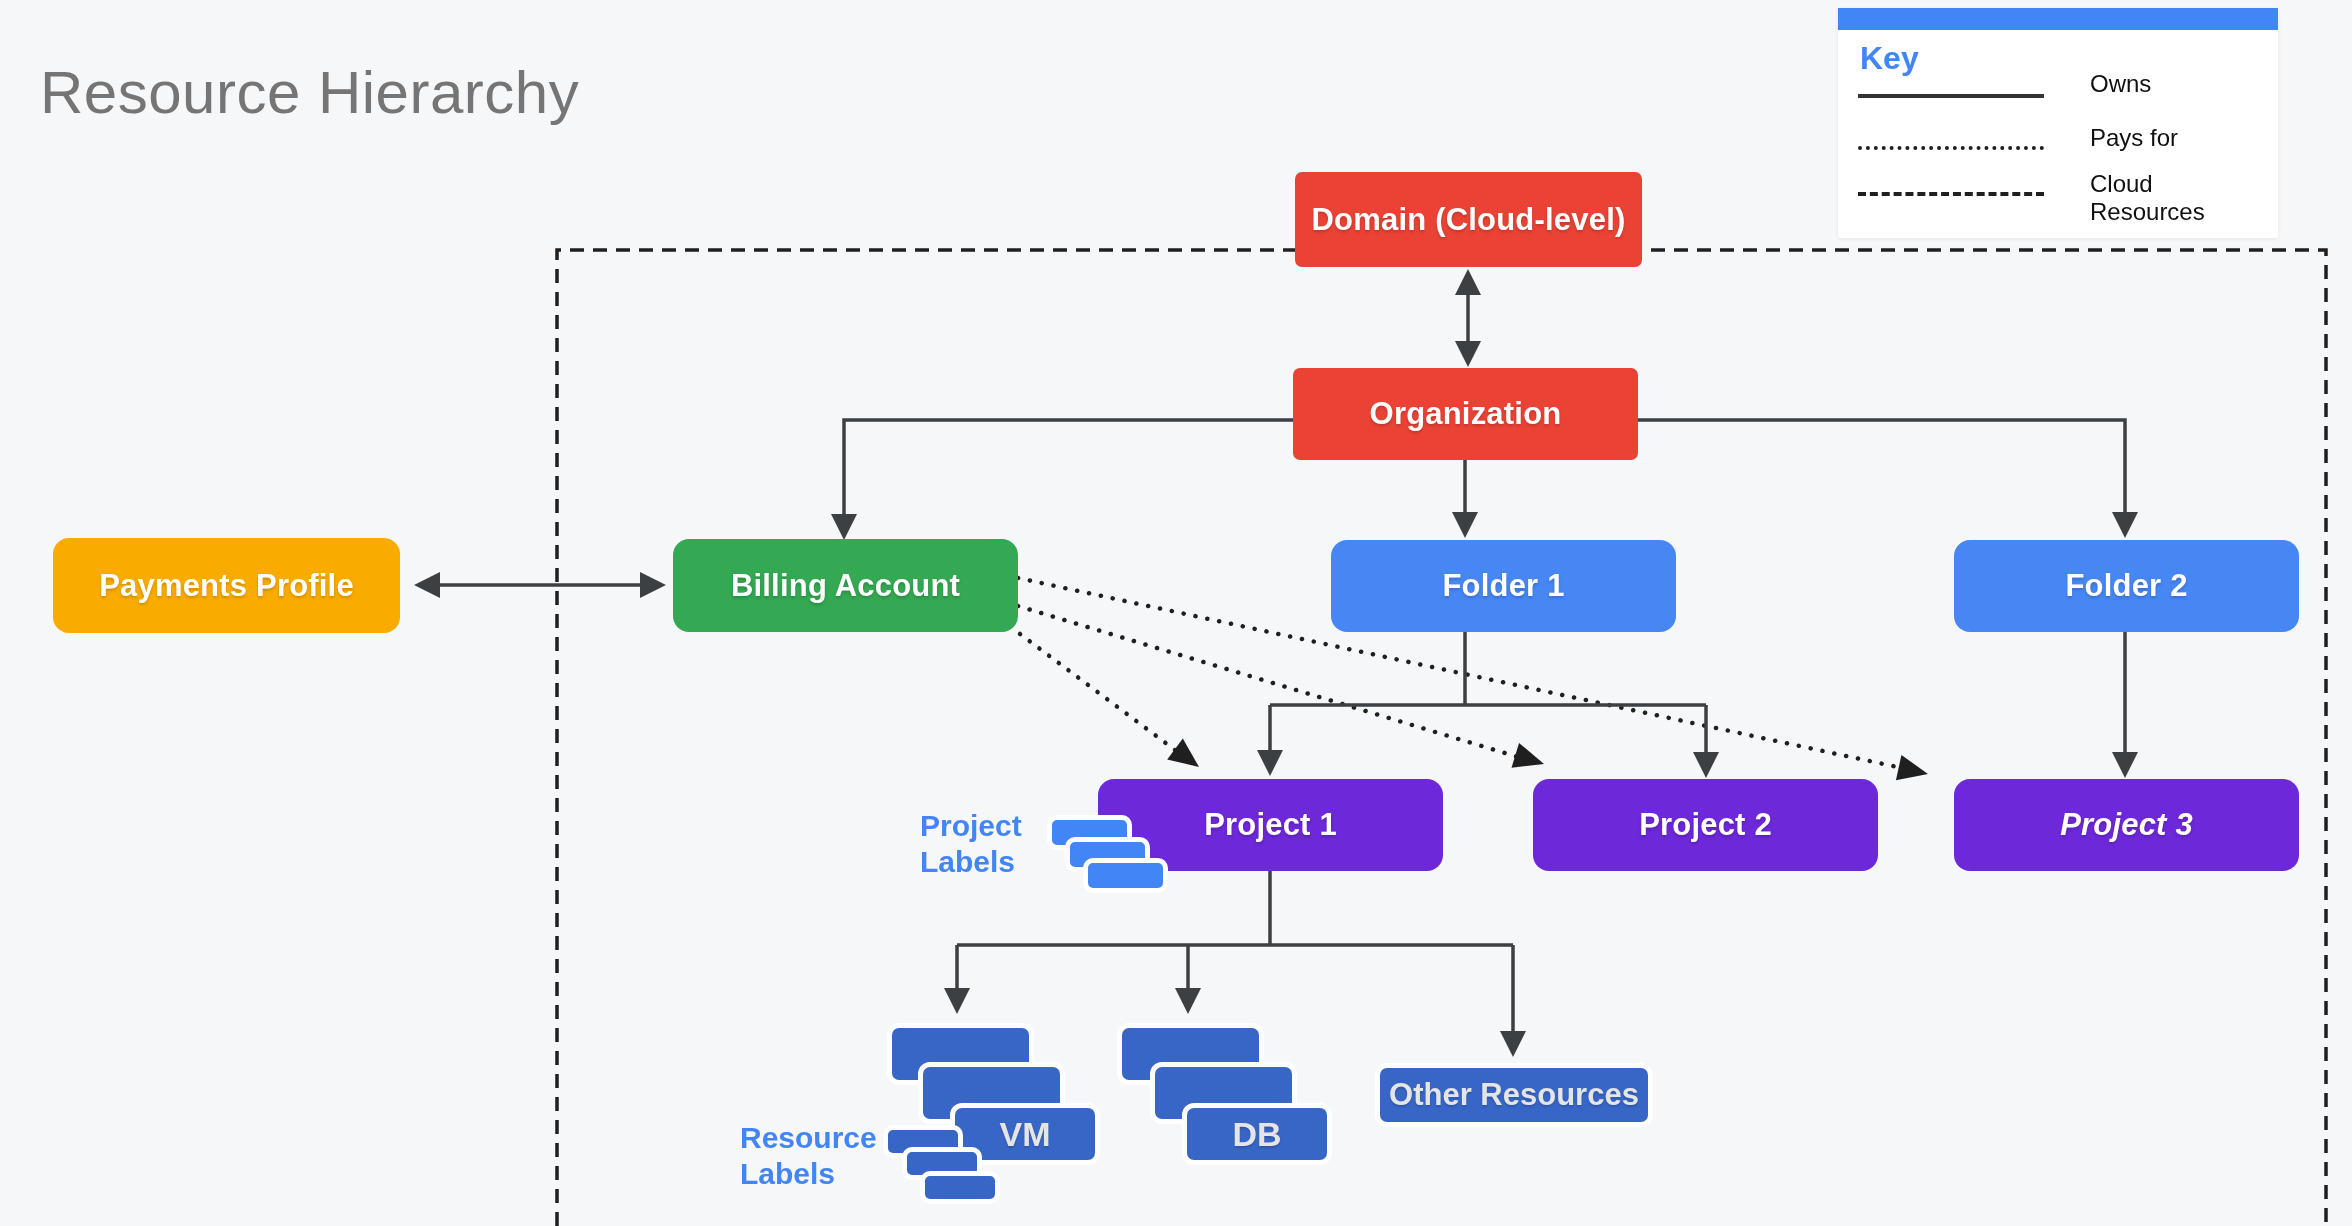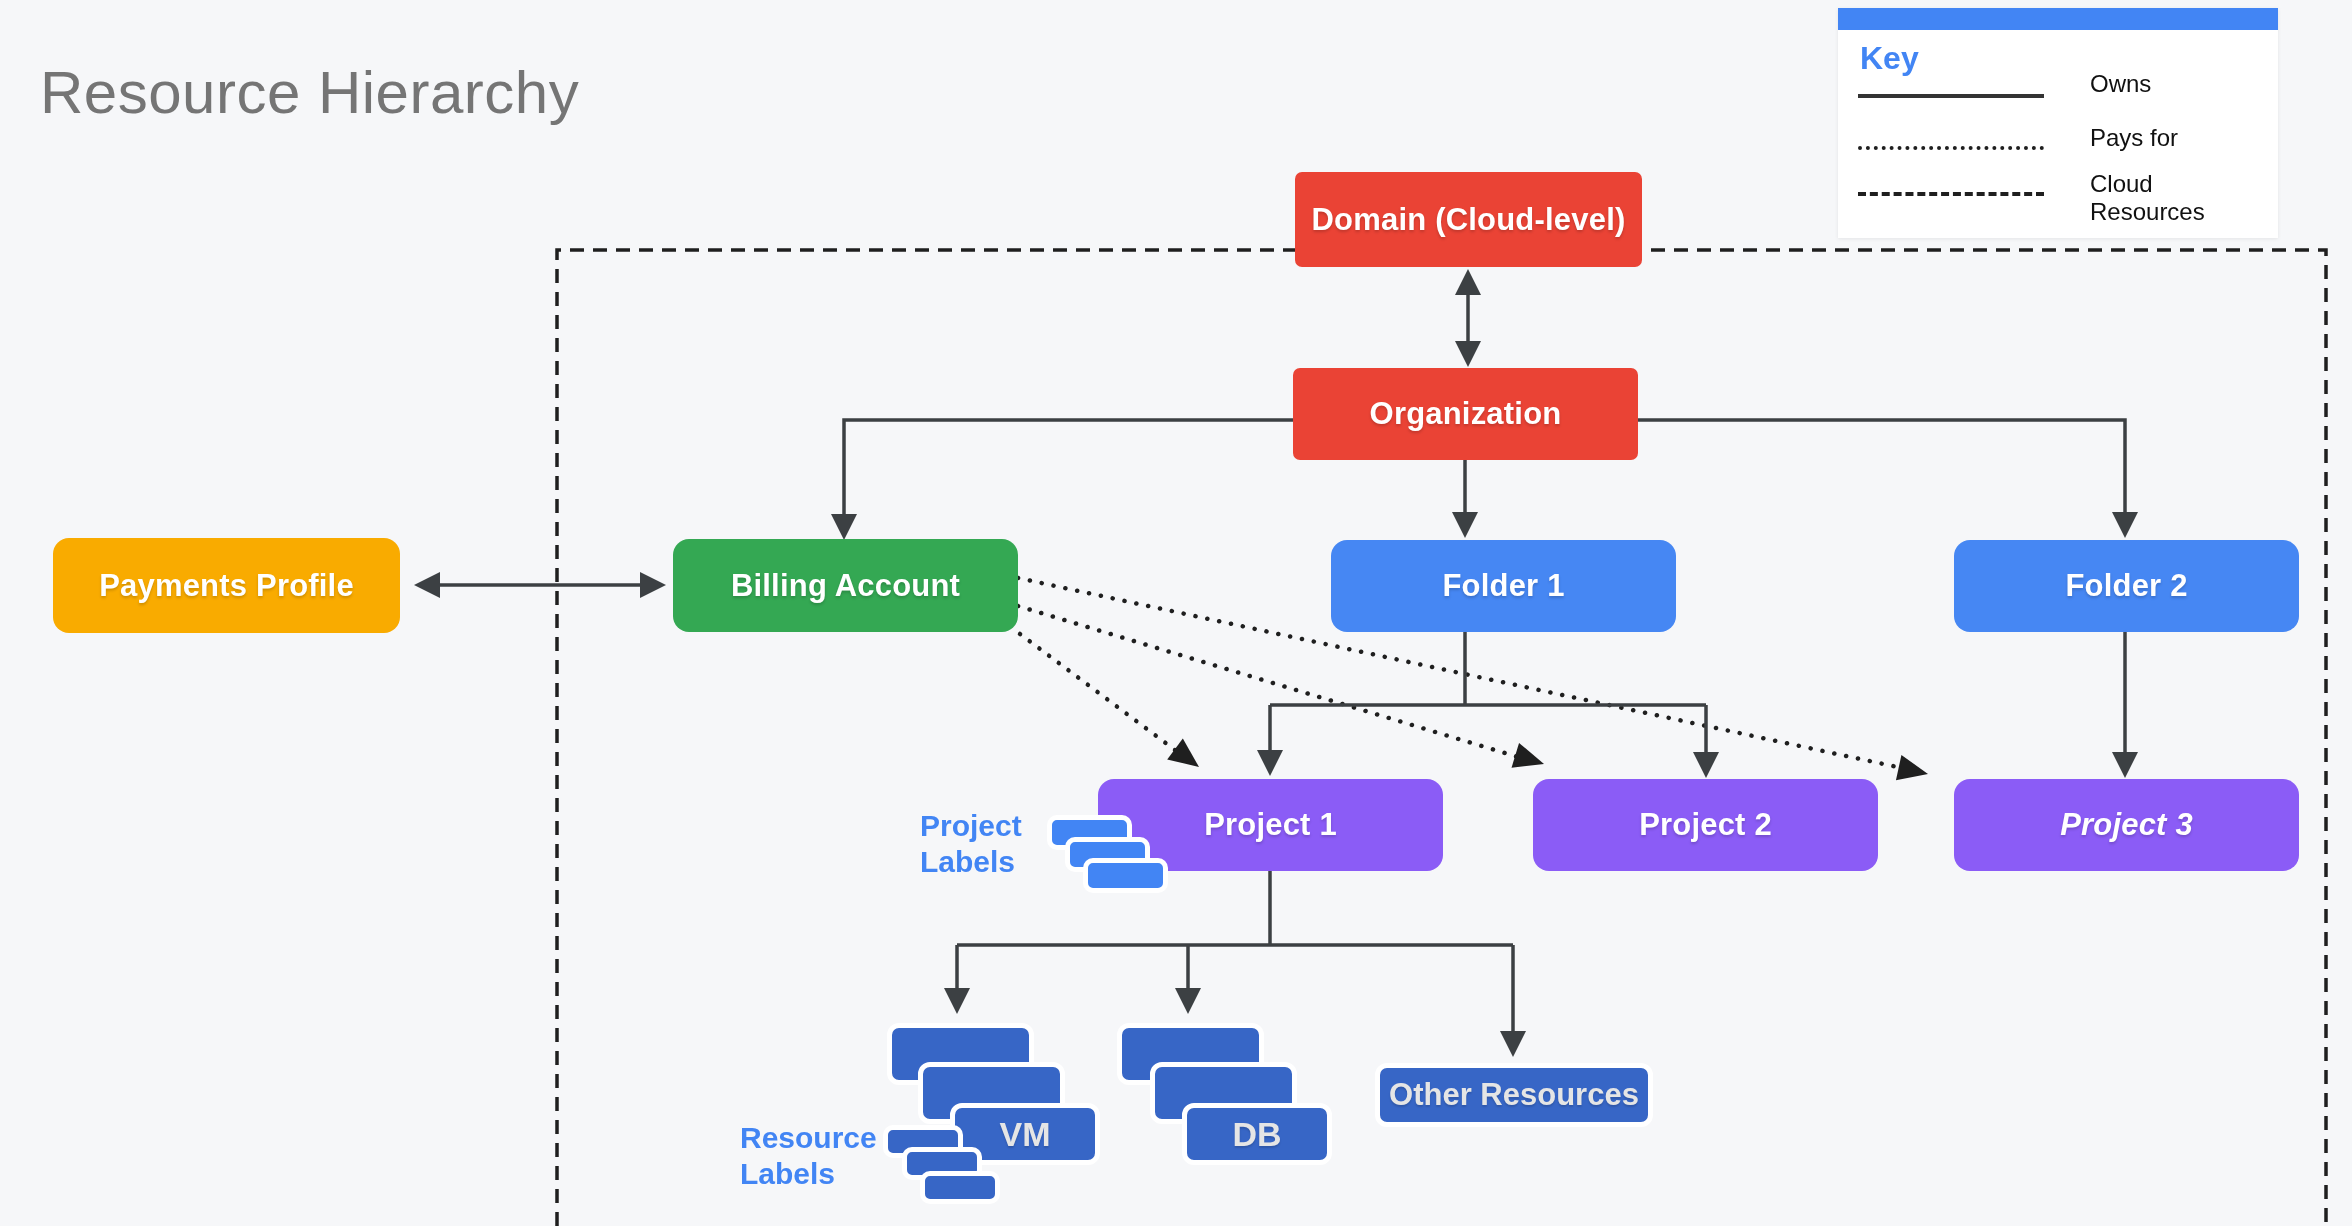--- a/index.html
+++ b/index.html
@@ -8,21 +8,21 @@
 
   #connectors{position:absolute;left:0;top:0;z-index:1;}
 
   .node{position:absolute;z-index:2;display:flex;align-items:center;justify-content:center;
         border-radius:16px;color:#ffffff;font-weight:700;font-size:31px;
         text-shadow:0 2px 3px rgba(0,0,0,0.18);letter-spacing:0.2px;}
   .red{background:#ea4335;border-radius:7px;}
   .amber{background:#f9ab00;}
   .green{background:#34a853;}
   .folder-blue{background:#4687f3;}
-  .project-blue{background:#8b5cf6;}
+  .project-blue{background:#6d28d9;}
 
   .title{position:absolute;left:40px;top:58px;z-index:2;font-size:60px;color:#757575;letter-spacing:0.5px;}
 
   .keypanel{position:absolute;left:1838px;top:8px;width:440px;height:230px;background:#ffffff;
             z-index:3;box-shadow:0 1px 4px rgba(0,0,0,0.08);}
   .keybar{position:absolute;left:0;top:0;width:440px;height:22px;background:#4285f4;}
   .keytitle{position:absolute;left:22px;top:32px;font-size:32px;font-weight:700;color:#4285f4;}
   .keyline{position:absolute;left:20px;width:186px;height:0;}
   .keyline.solid{border-top:4px solid #333333;top:86px;}
   .keyline.dotted{border-top:4px dotted #1f1f1f;top:138px;}

